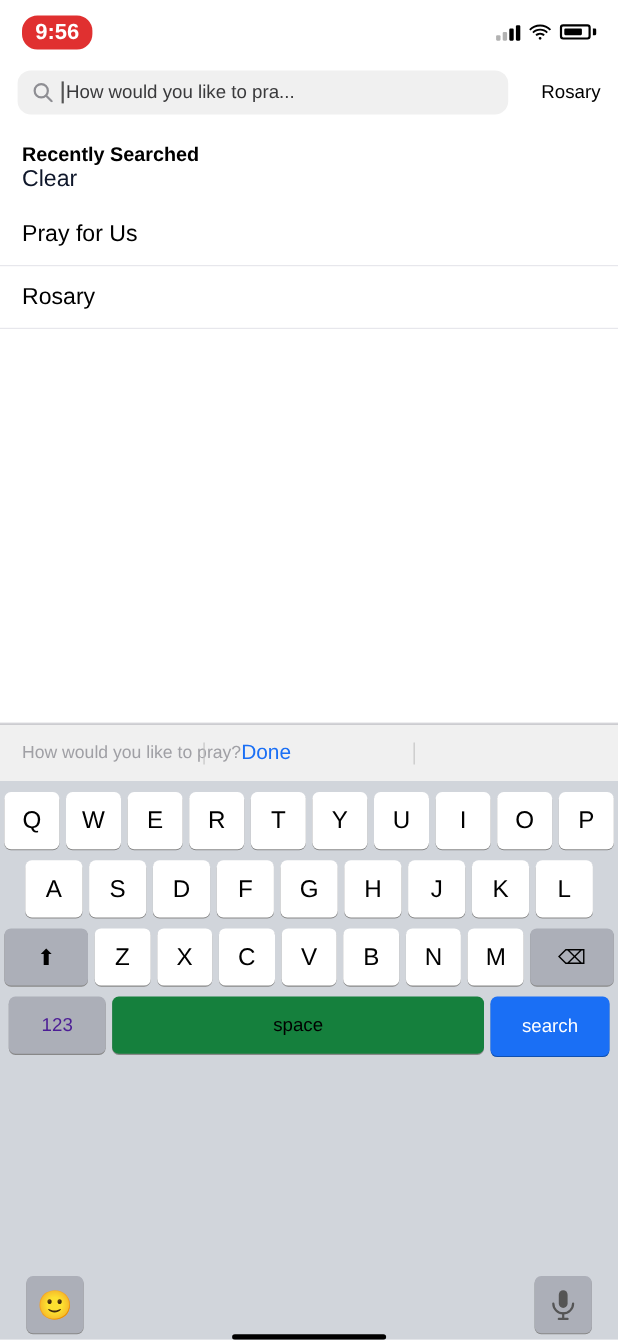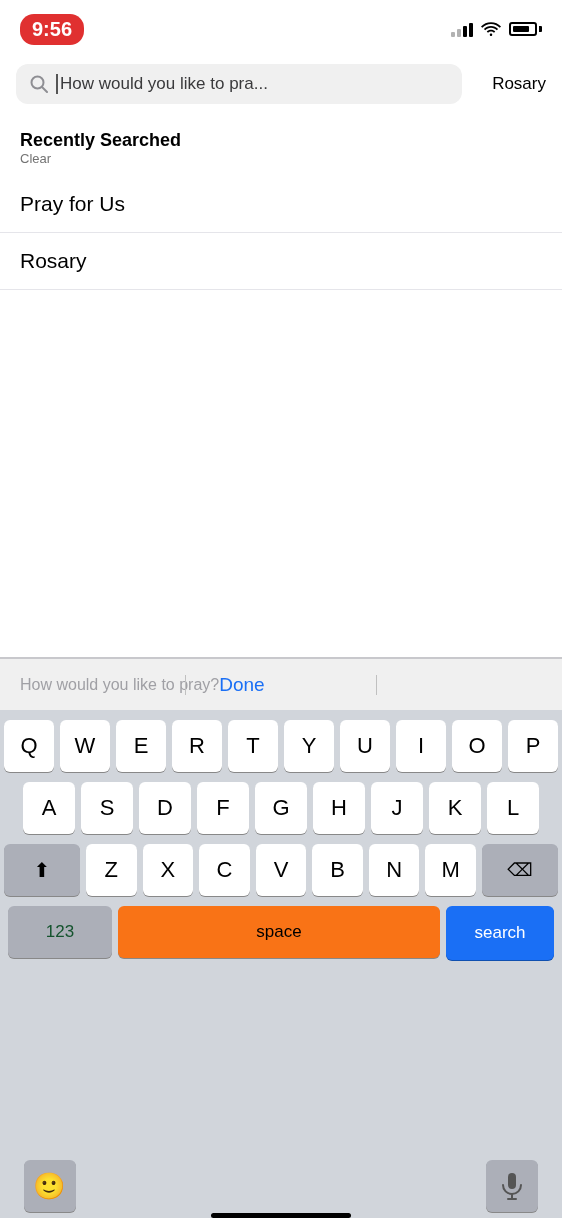--- a/index.html
+++ b/index.html
@@ -135,22 +135,22 @@
       align-items: flex-start;
       padding: 16px 20px 10px 20px;
       flex-direction: column;
     }
     .recently-searched-title {
       font-size: 18px;
       font-weight: 700;
       color: #000;
     }
     .clear-btn {
-      font-size: 13px;
-      color: #737373;
+      font-size: 21px;
+      color: #0f172a;
       font-weight: 400;
     }
 
     .search-result-item {
       padding: 16px 20px;
       font-size: 21px;
       color: #000;
       border-bottom: 0.5px solid #e5e5ea;
     }
     .search-result-item:first-of-type {
@@ -273,31 +273,31 @@
       display: flex;
       justify-content: center;
       gap: 6px;
       margin-bottom: 6px;
       padding: 0 4px;
     }
     .key-123 {
       background: #acafb8;
       border-radius: 6px;
       height: 52px;
-      width: 104px;
+      width: 88px;
       display: flex;
       align-items: center;
       justify-content: center;
       font-size: 17px;
-      color: #14532d;
+      color: #4c1d95;
       box-shadow: 0 1px 0 #888;
       cursor: pointer;
     }
     .key-space {
-      background: #f97316;
+      background: #15803d;
       border-radius: 6px;
       height: 52px;
       flex: 1;
       display: flex;
       align-items: center;
       justify-content: center;
       font-size: 17px;
       color: #000;
       box-shadow: 0 1px 0 #888;
       cursor: pointer;

